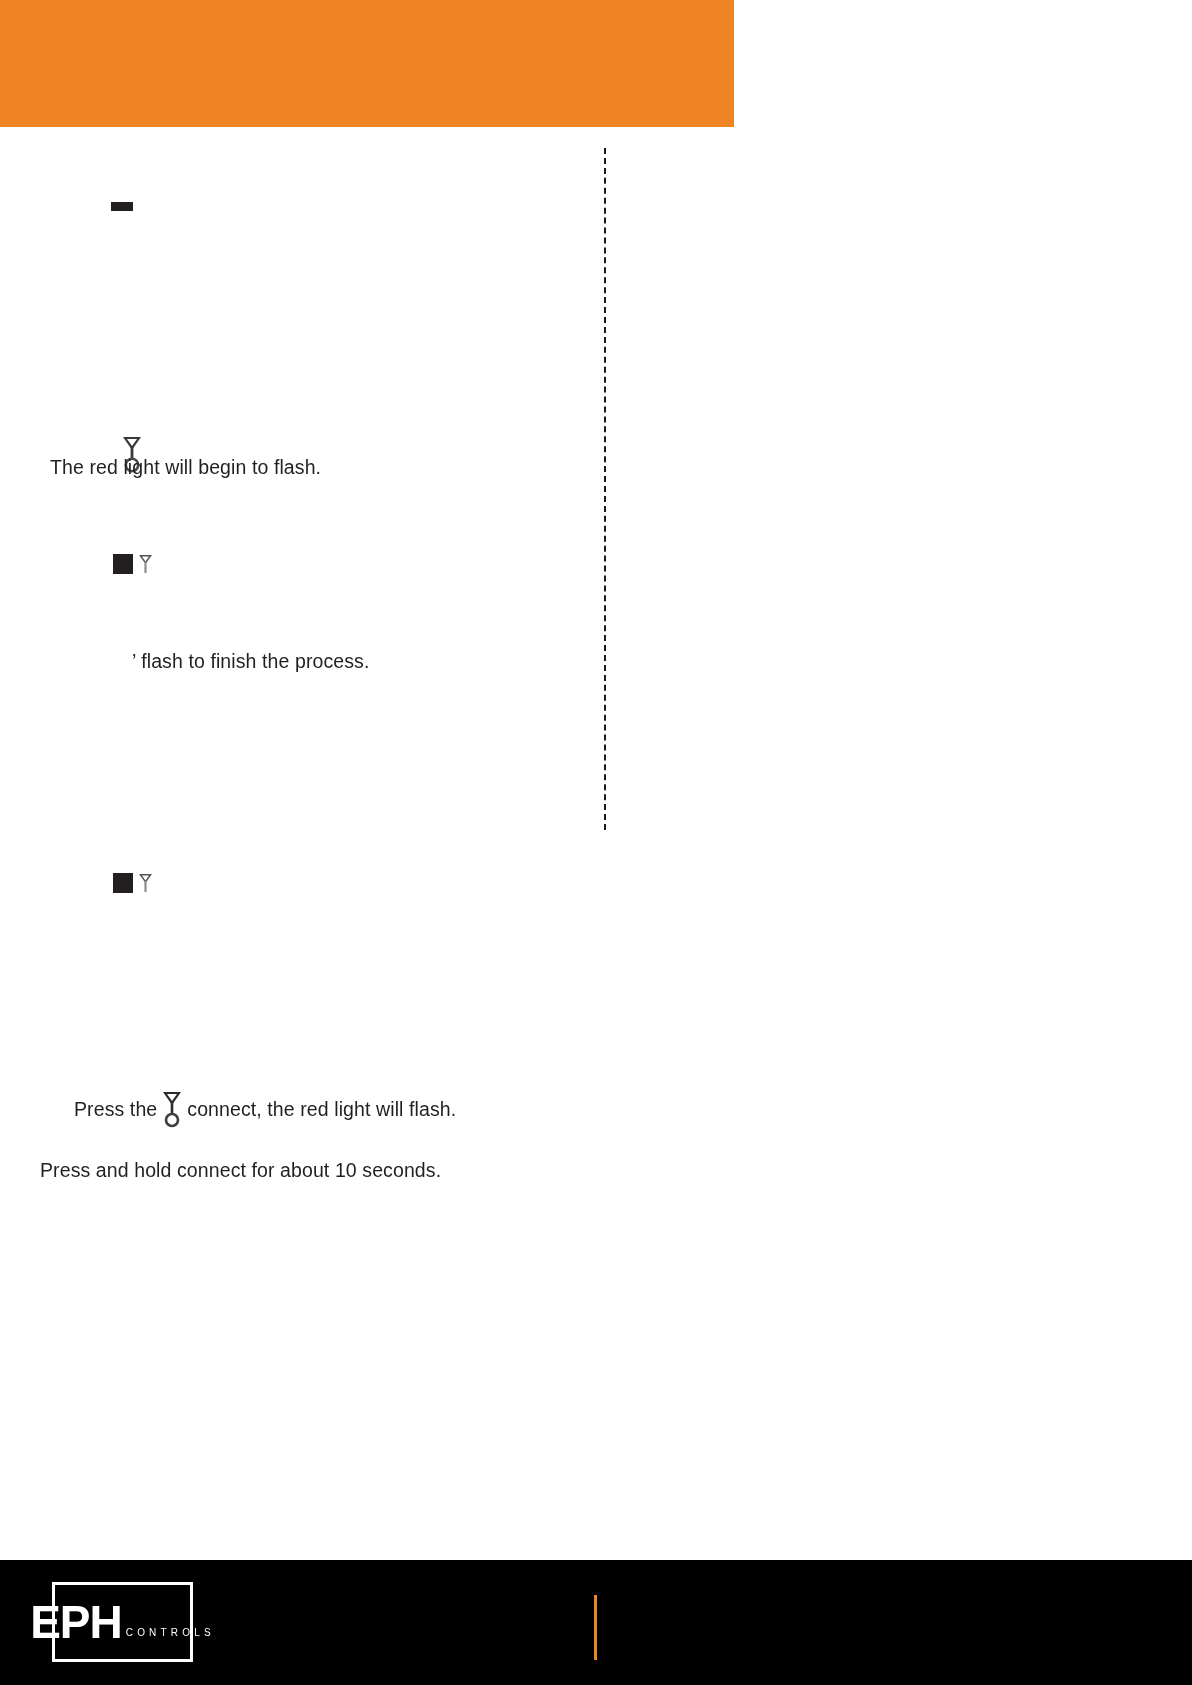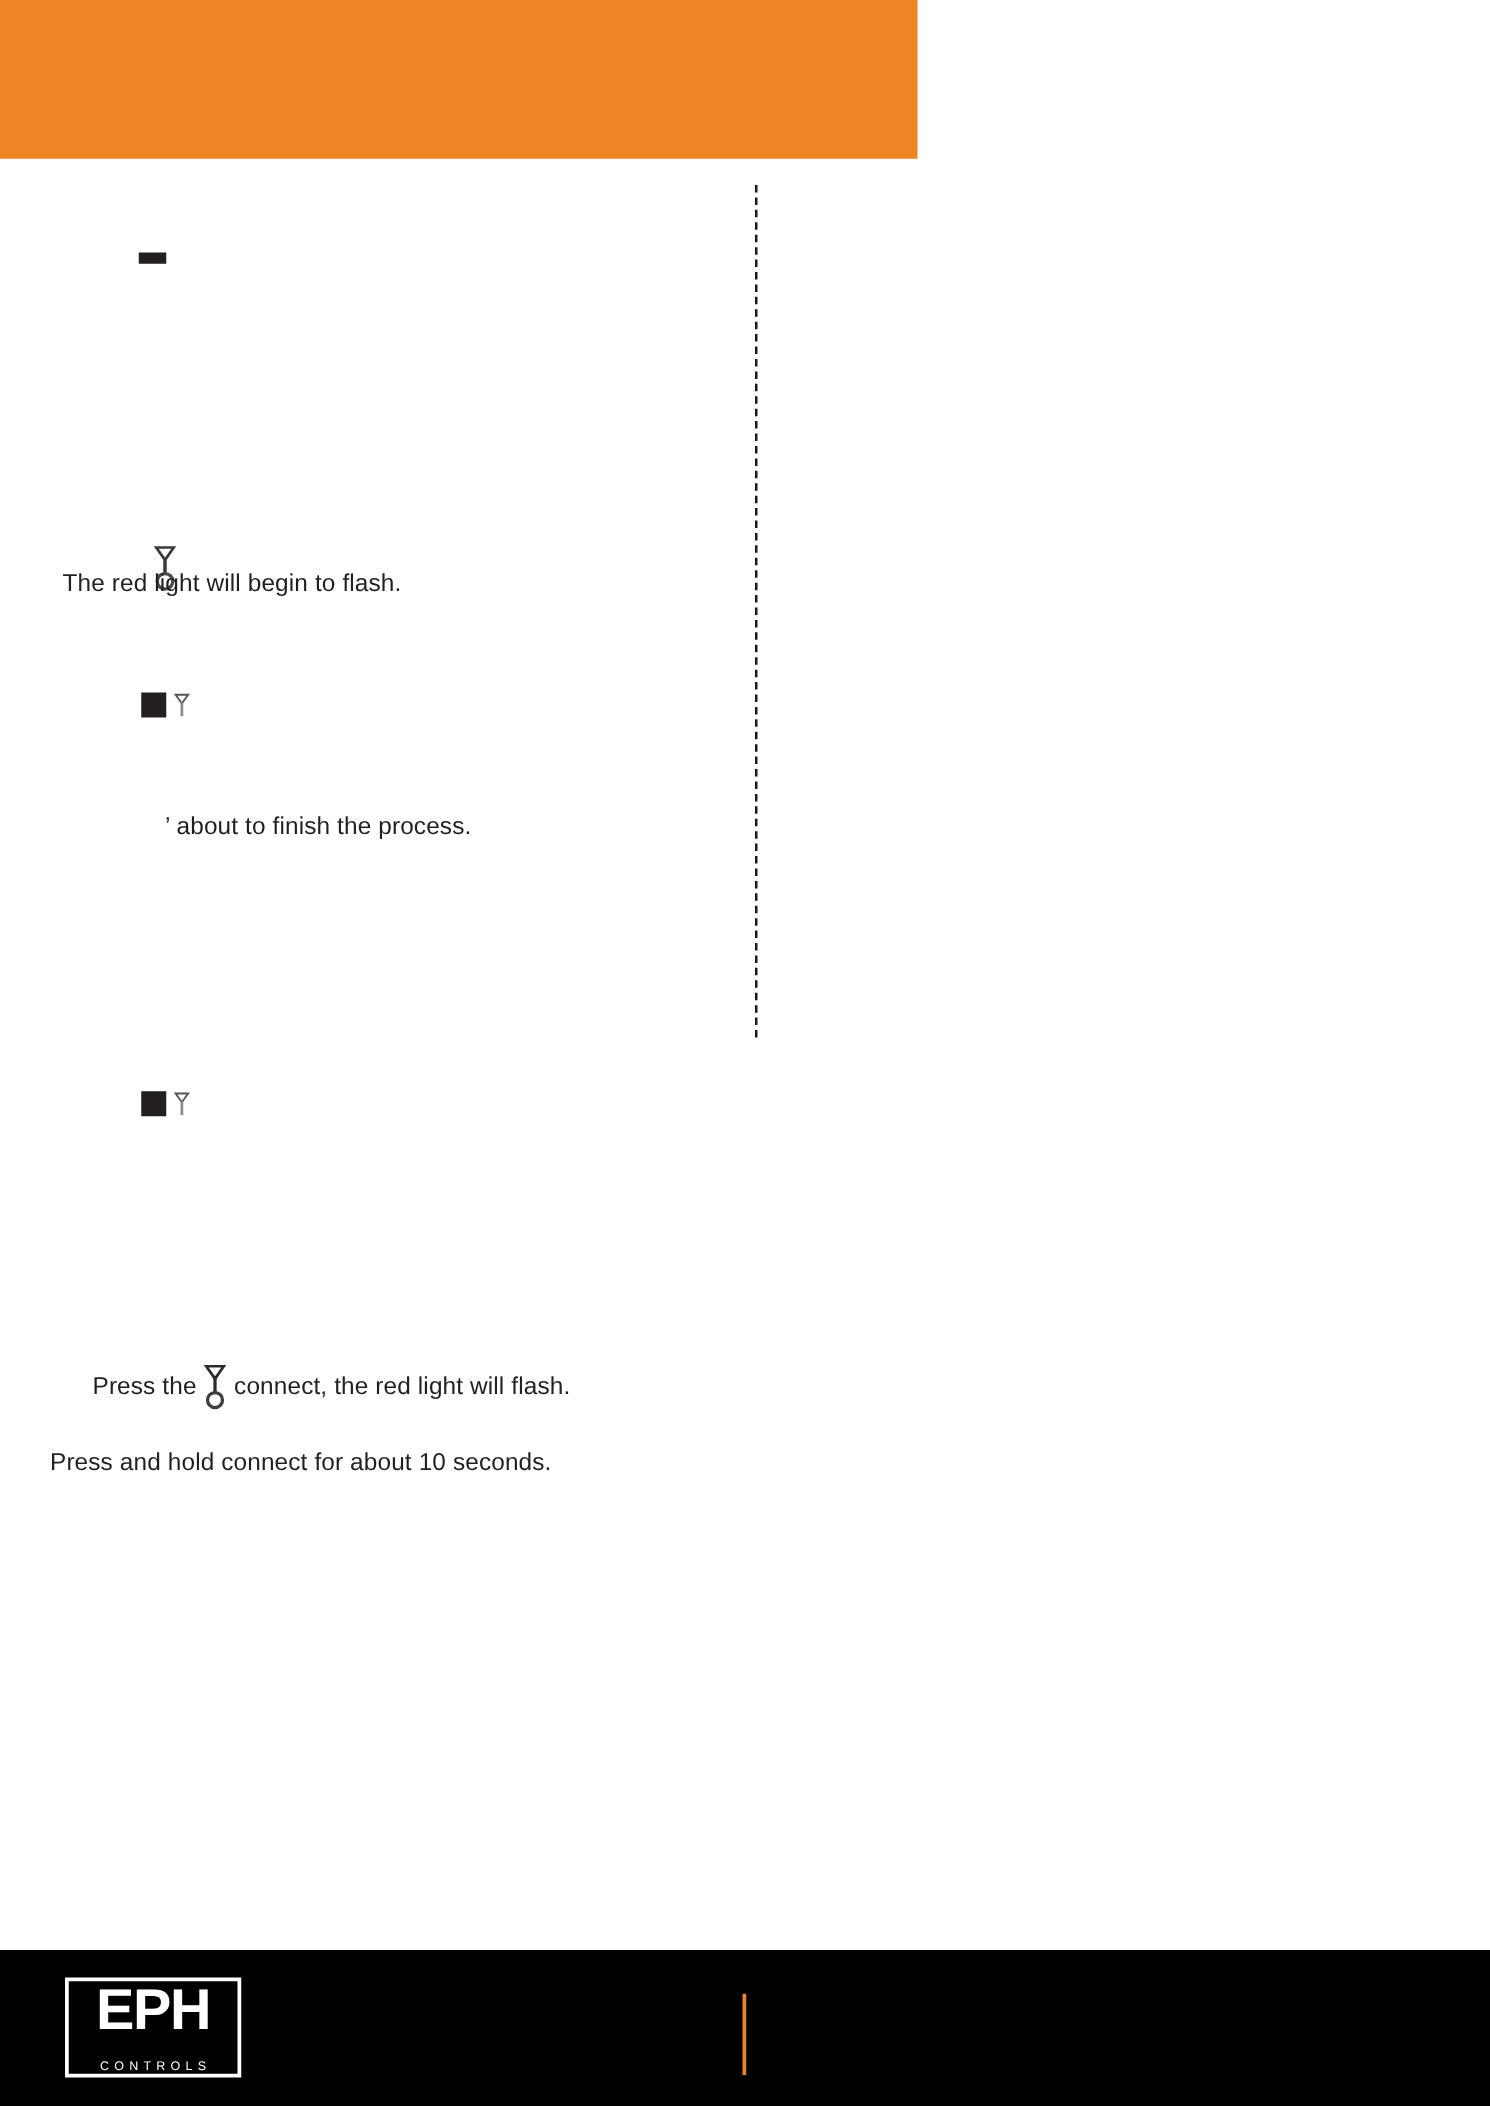--- a/index.html
+++ b/index.html
@@ -113,21 +113,20 @@
   }
   .logo {
     position: absolute;
     left: 52px;
     top: 1582px;
     width: 141px;
     height: 80px;
     border: 3px solid #ffffff;
     box-sizing: border-box;
     display: flex;
-    flex-direction: column;
     align-items: center;
     justify-content: center;
     padding: 4px 0 3px 0;
     box-sizing: border-box;
   }
   .logo-main {
     color: #ffffff;
     font-family: "Liberation Sans", sans-serif;
     font-weight: bold;
     font-size: 46px;
@@ -168,21 +167,21 @@
 
   <div class="icon-group" style="left:113px; top:553px;">
     <span class="square-mark"></span>
     <svg class="antenna-icon" width="15" height="22" viewBox="0 0 15 22">
       <polygon points="1,2 14,2 7.5,11" fill="#555555"></polygon>
       <polygon points="4,3.5 11,3.5 7.5,8.5" fill="#ffffff"></polygon>
       <rect x="6.4" y="9" width="2.2" height="11" fill="#8d8d8d"></rect>
     </svg>
   </div>
 
-  <div class="body-text" style="left:132px; top:648px;">’ about to finish the process.</div>
+  <div class="body-text" style="left:132px; top:648px;">’ flash to finish the process.</div>
 
   <div class="icon-group" style="left:113px; top:872px;">
     <span class="square-mark"></span>
     <svg class="antenna-icon" width="15" height="22" viewBox="0 0 15 22">
       <polygon points="1,2 14,2 7.5,11" fill="#555555"></polygon>
       <polygon points="4,3.5 11,3.5 7.5,8.5" fill="#ffffff"></polygon>
       <rect x="6.4" y="9" width="2.2" height="11" fill="#8d8d8d"></rect>
     </svg>
   </div>
 

